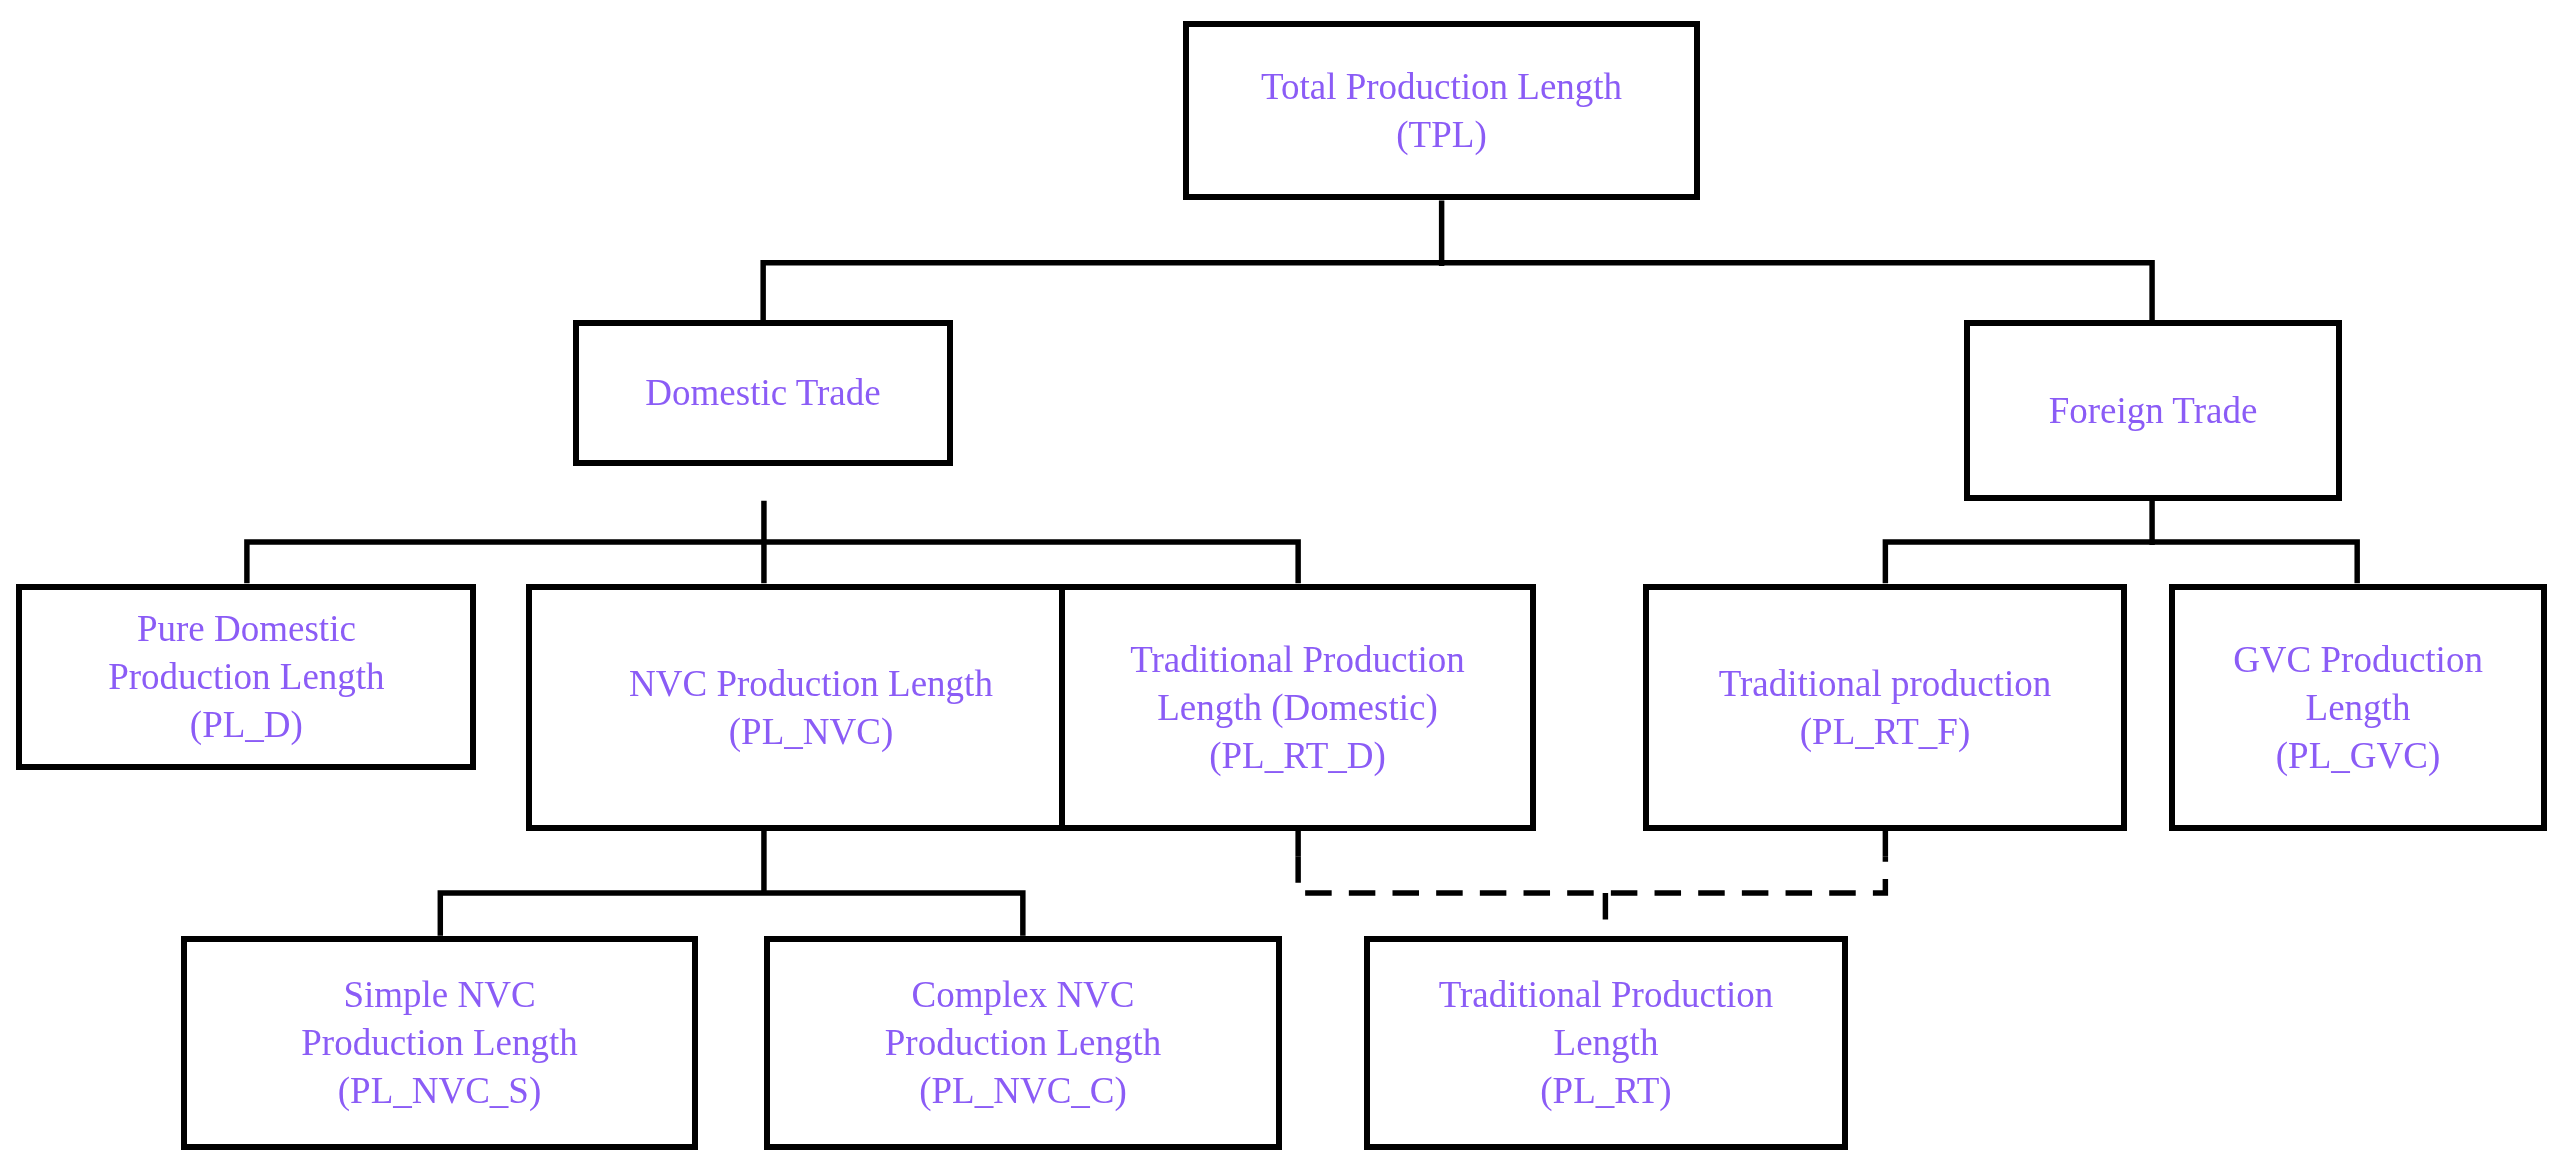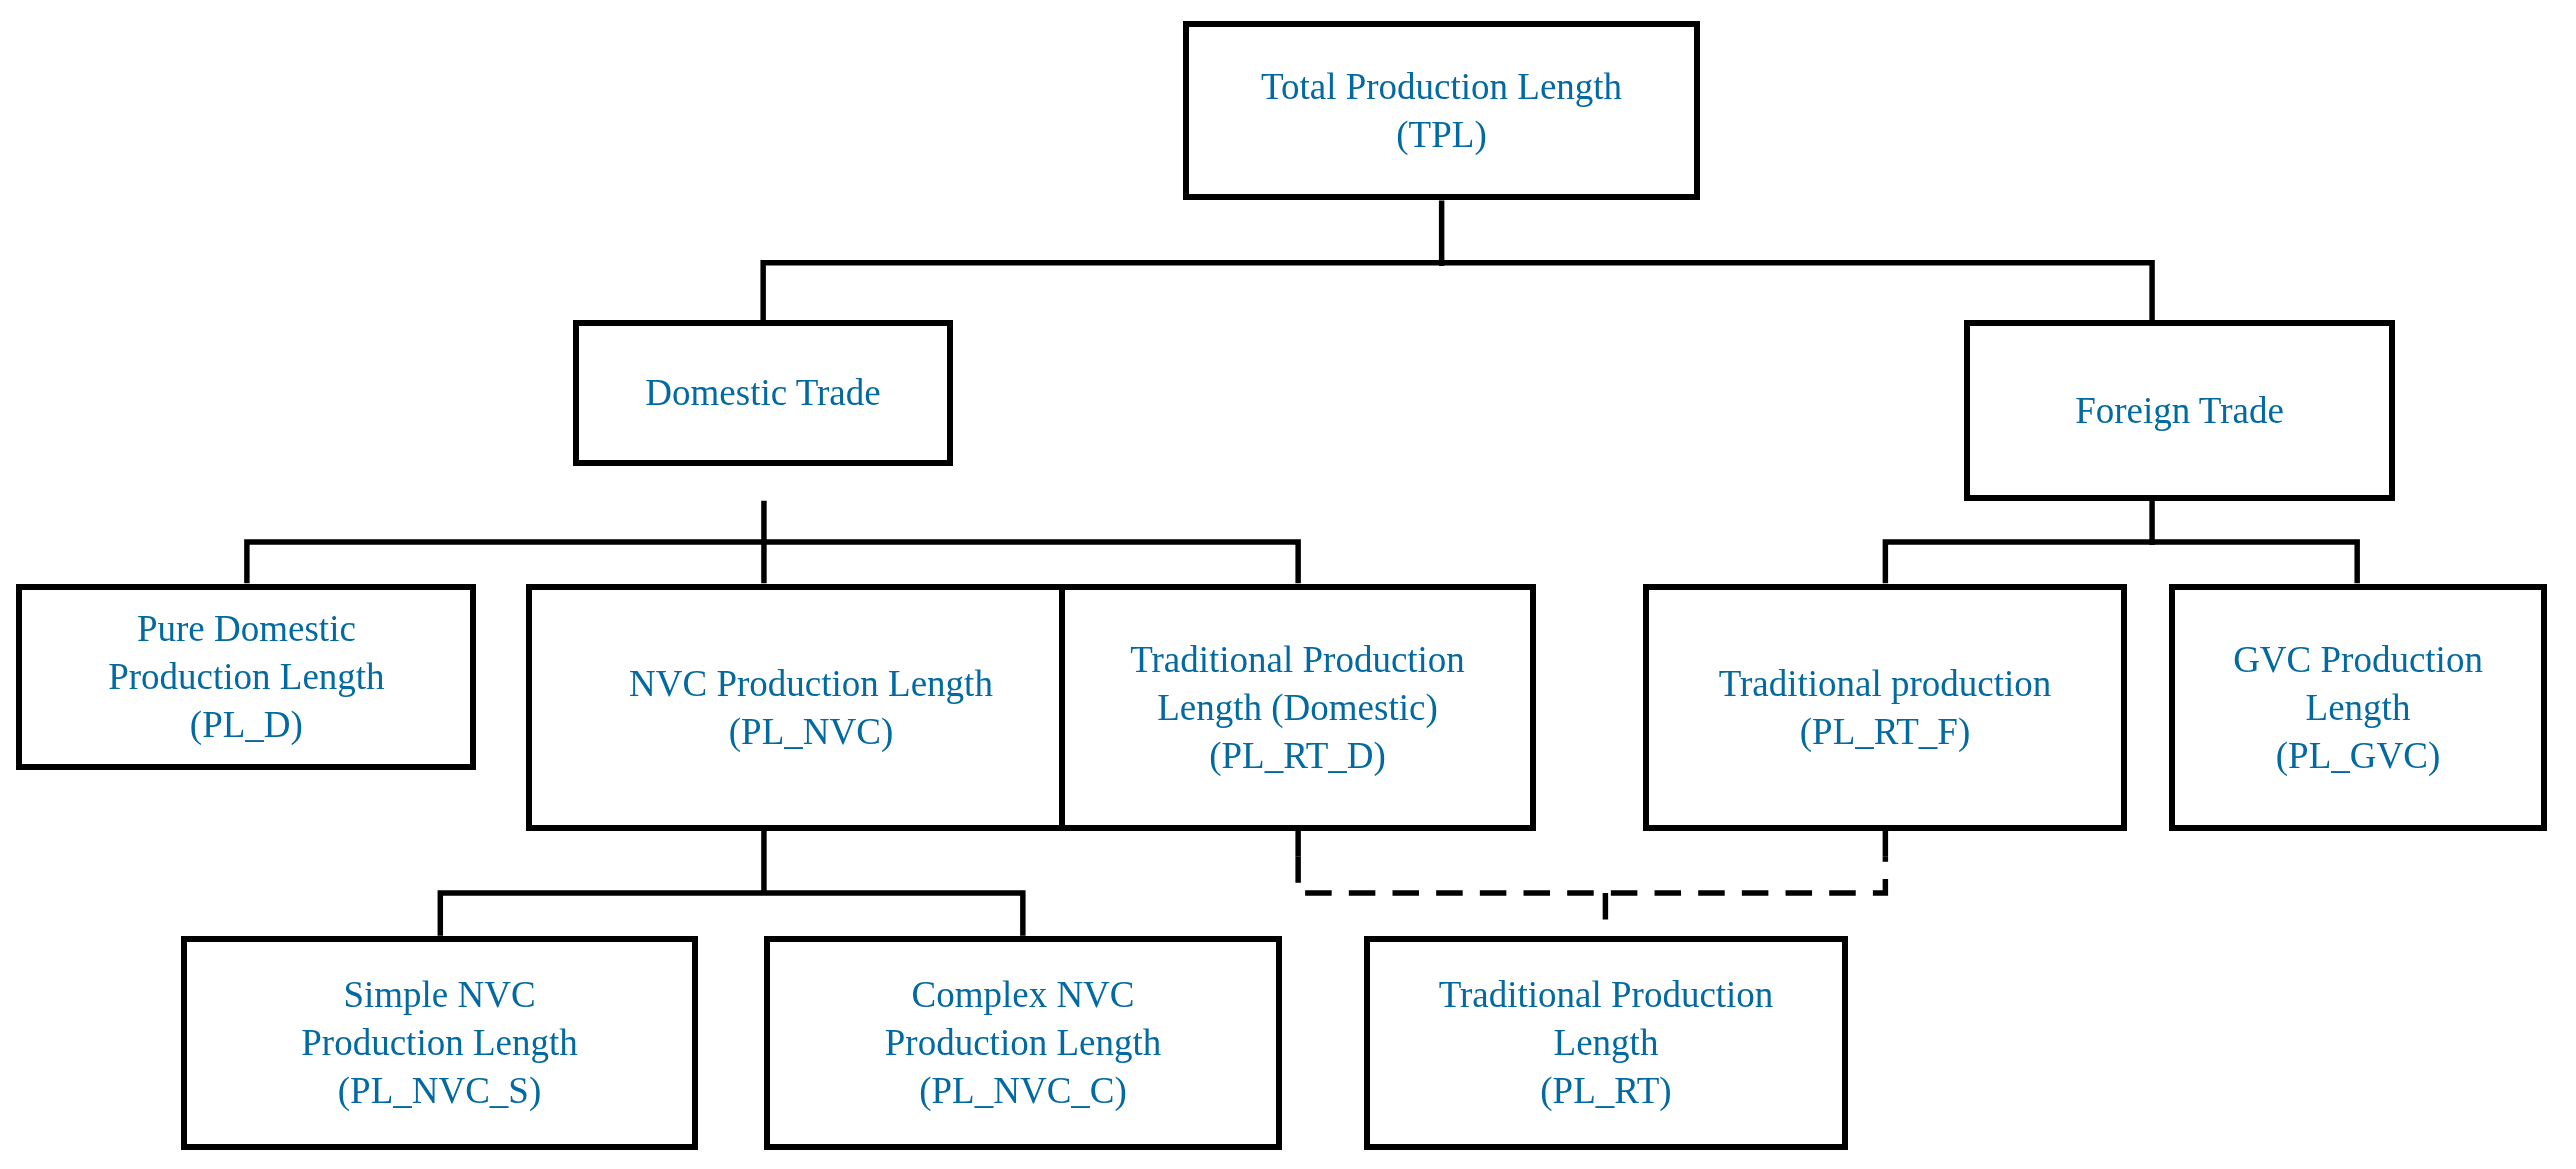--- a/index.html
+++ b/index.html
@@ -6,21 +6,21 @@
     margin: 0;
     padding: 0;
     background: #ffffff;
   }
   .canvas {
     position: relative;
     width: 2576px;
     height: 1169px;
     background: #ffffff;
     font-family: "Liberation Serif", "DejaVu Serif", serif;
-    color: #0369a1;
+    color: #8b5cf6;
     overflow: hidden;
   }
   svg.wires {
     position: absolute;
     left: 0;
     top: 0;
     width: 2576px;
     height: 1169px;
   }
   .node {
@@ -63,21 +63,21 @@
 
   <div class="node" style="left:1183px; top:21px; width:517px; height:179px;">
     <span class="line">Total Production Length</span>
     <span class="line">(TPL)</span>
   </div>
 
   <div class="node" style="left:573px; top:320px; width:380px; height:146px;">
     <span class="line">Domestic Trade</span>
   </div>
 
-  <div class="node" style="left:1964px; top:320px; width:431px; height:181px;">
+  <div class="node" style="left:1964px; top:320px; width:378px; height:181px;">
     <span class="line">Foreign Trade</span>
   </div>
 
   <div class="node" style="left:16.4px; top:584px; width:460px; height:186px;">
     <span class="line">Pure Domestic</span>
     <span class="line">Production Length</span>
     <span class="line">(PL_D)</span>
   </div>
 
   <div class="node" style="left:526px; top:584px; width:570px; height:247px;">

